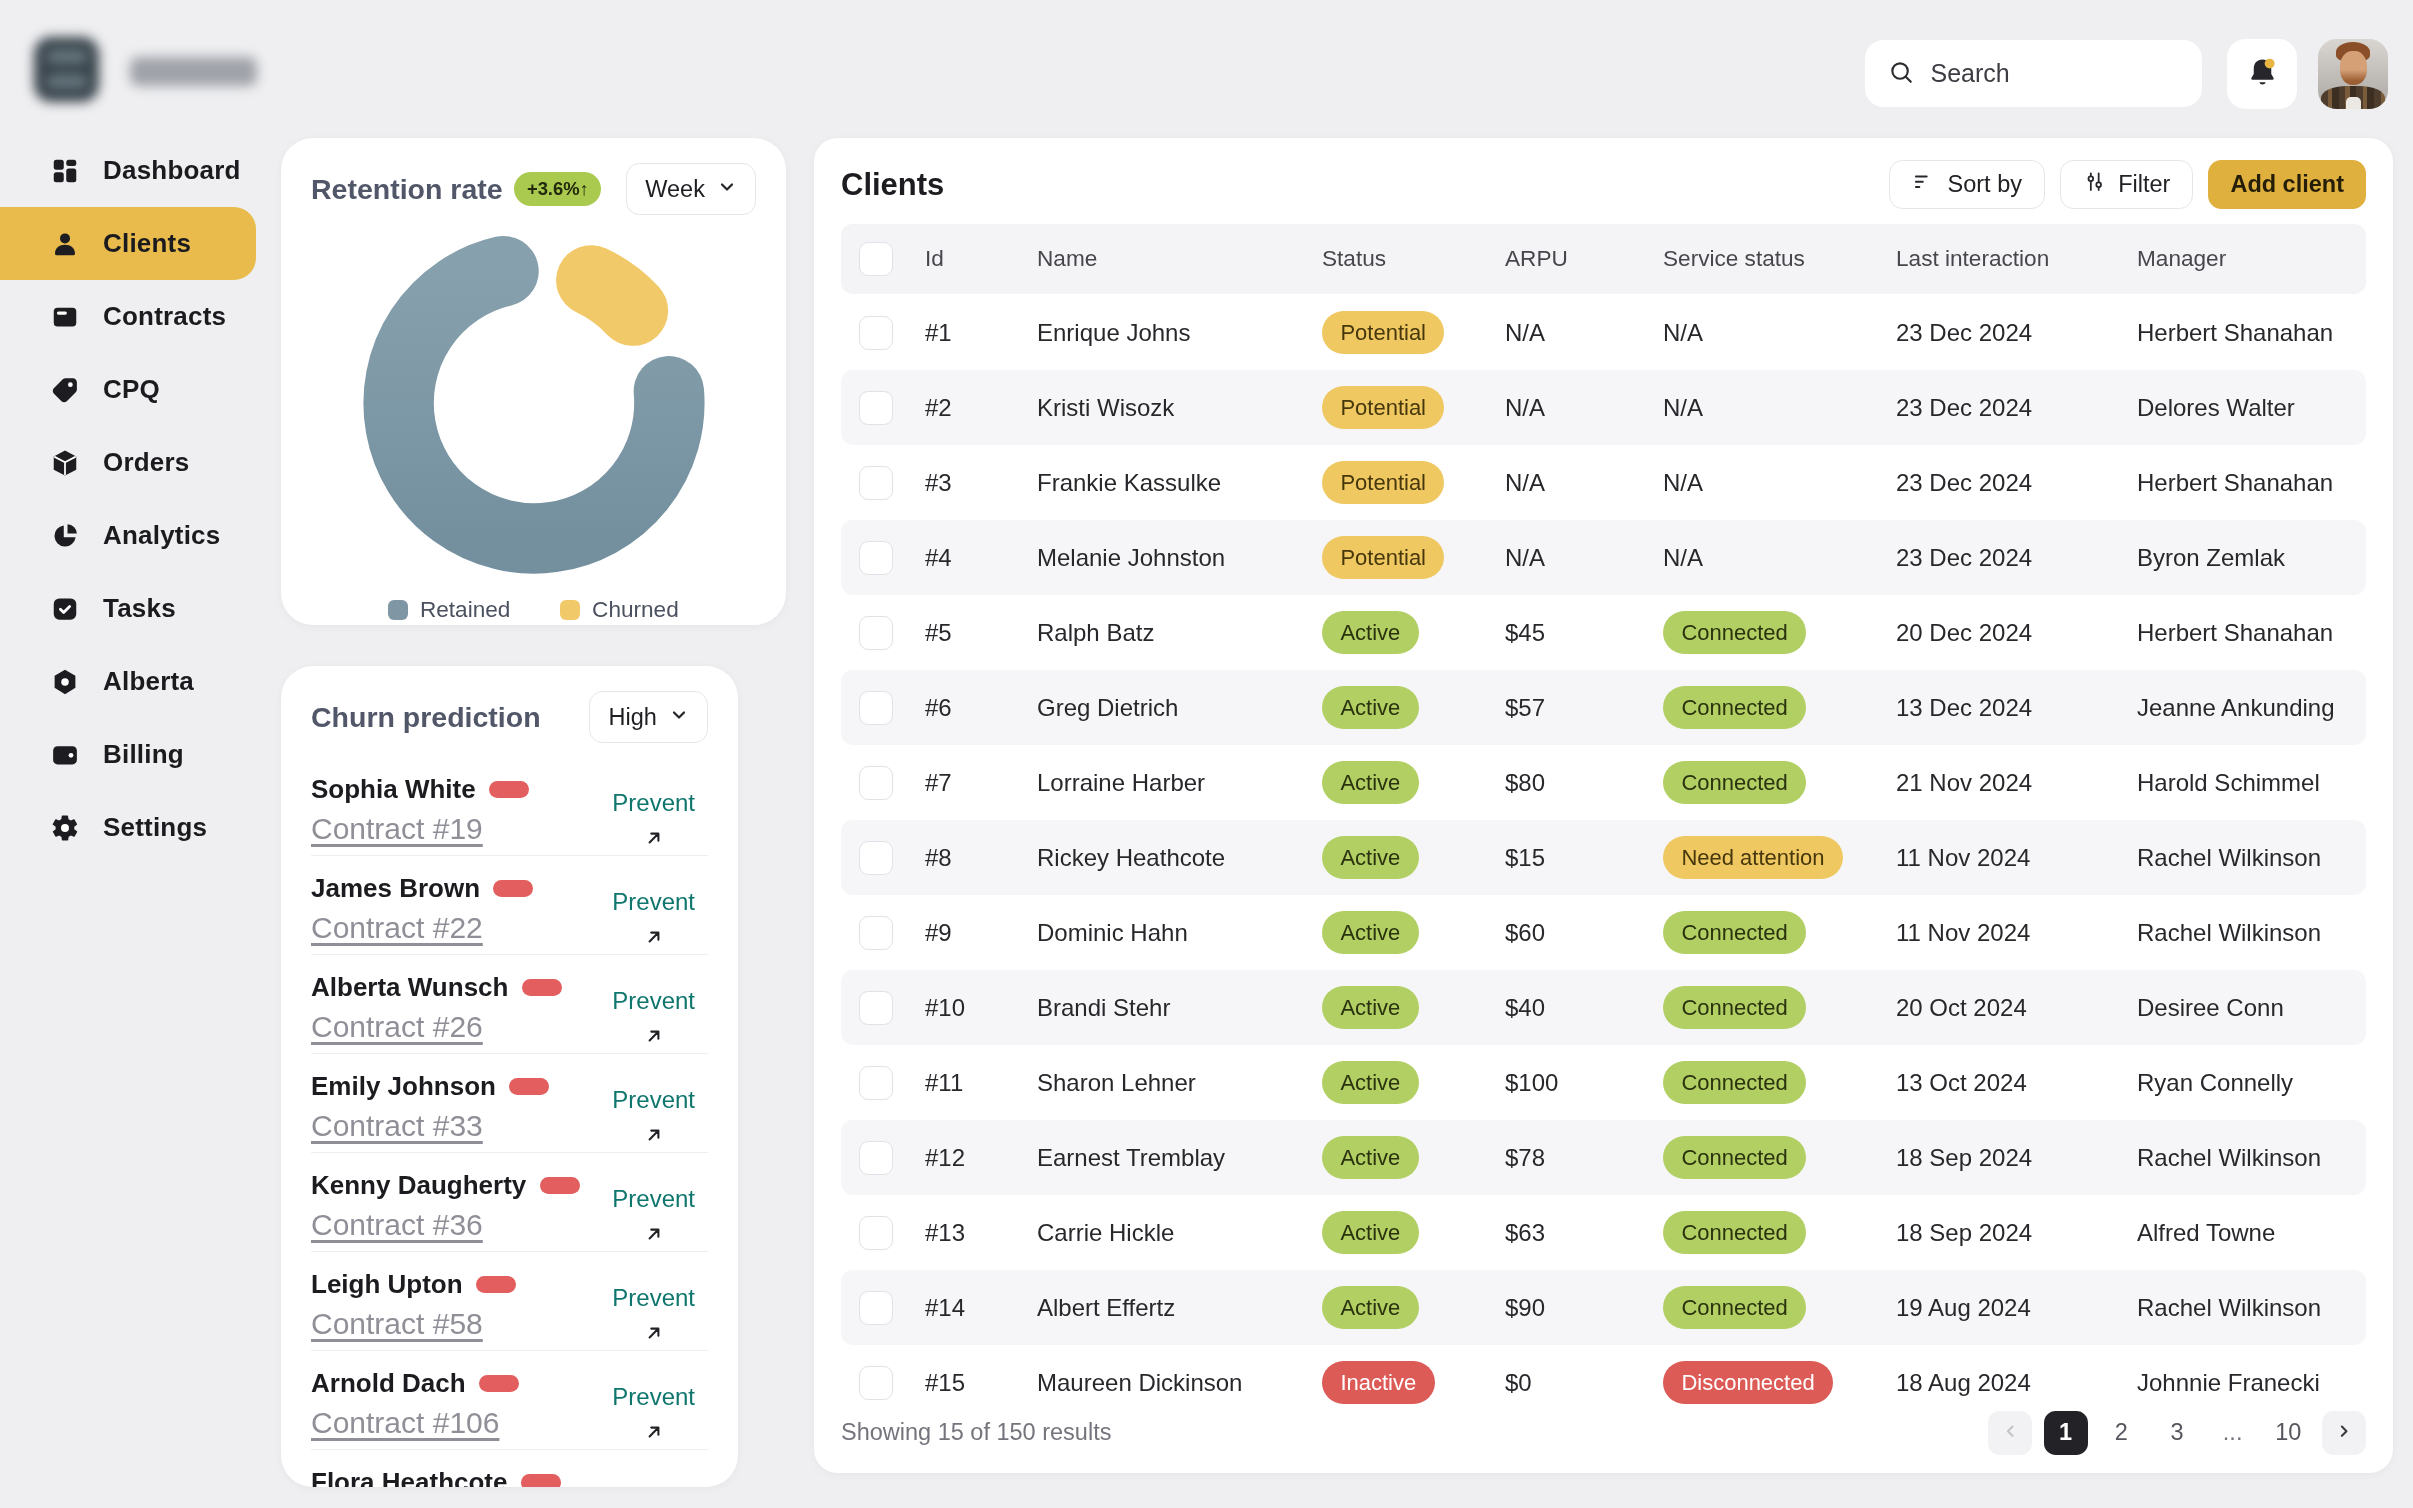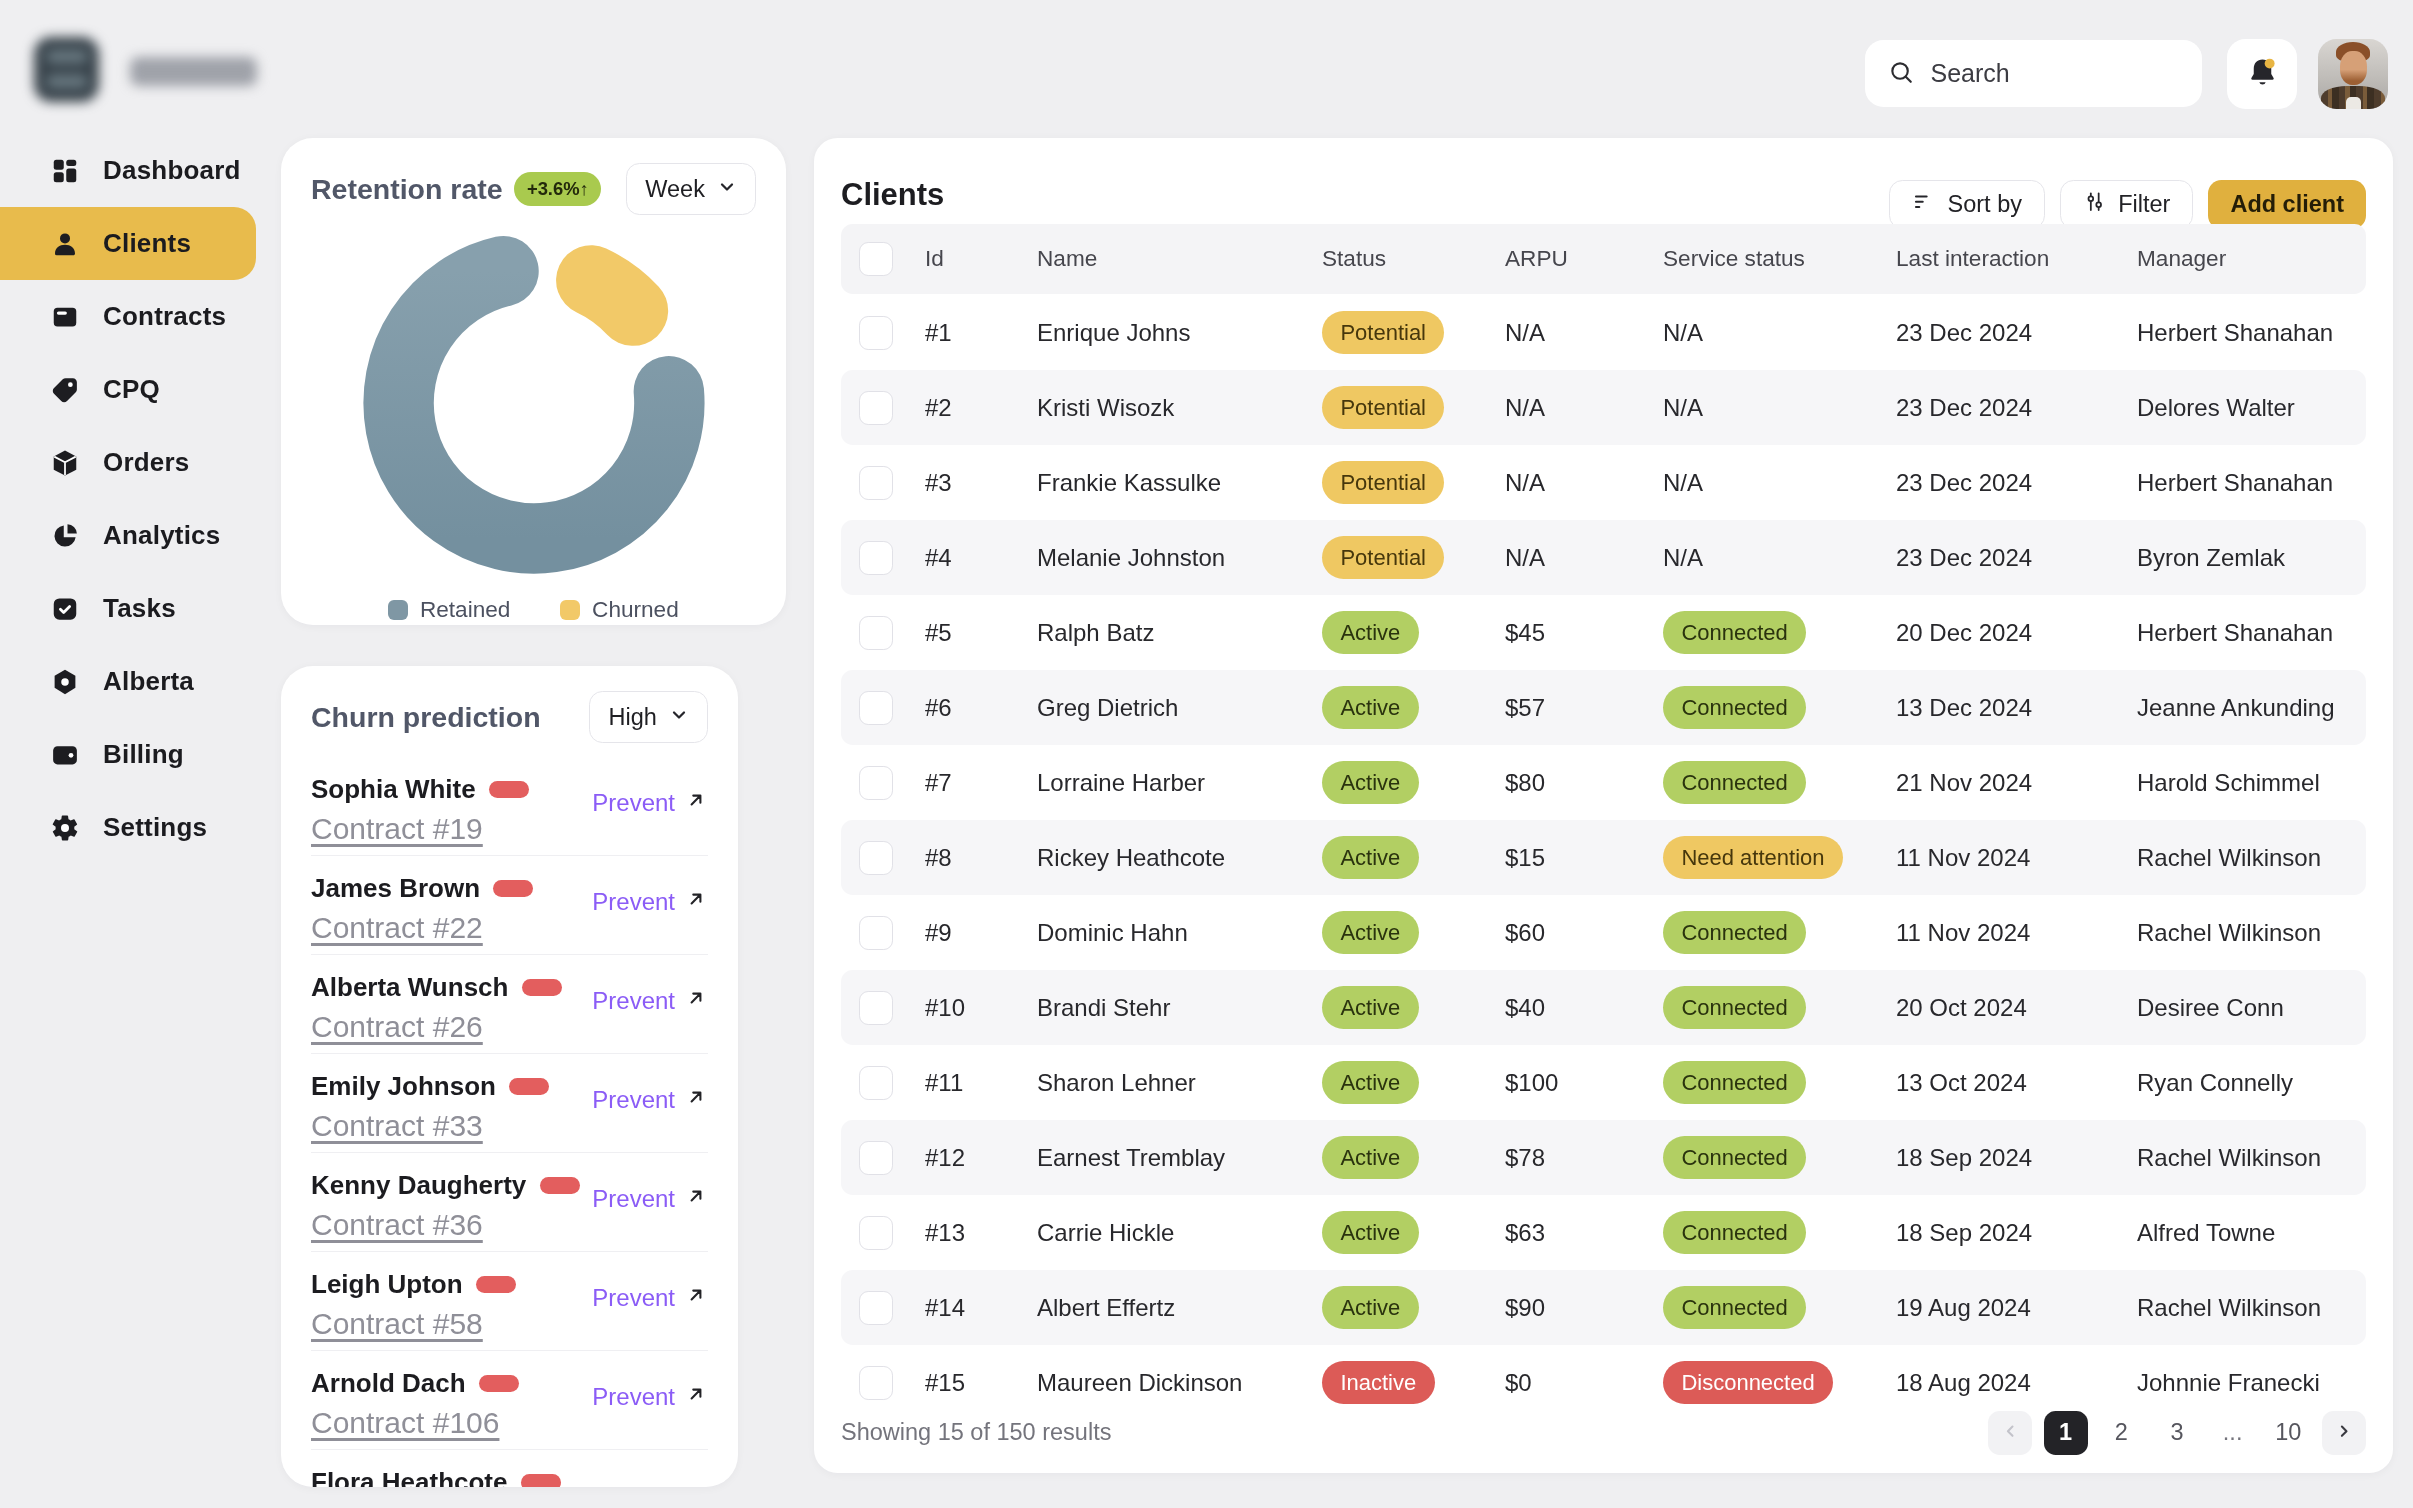--- a/index.html
+++ b/index.html
@@ -49,29 +49,29 @@
   .sw-retained{background:#7f97a4;}
   .sw-churned{background:#f2c968;}
 
   
   .churn-list{margin-top:13.4px;}
   .churn-item{position:relative;height:99px;border-bottom:1.7px solid #efeff2;}
   .churn-item:last-child{border-bottom:none;}
   .churn-name{position:absolute;left:0;top:17px;font-size:26px;font-weight:700;color:#1c1c20;display:flex;align-items:center;gap:13.4px;}
   .risk-pill{width:40px;height:17px;border-radius:8.4px;background:#e35e5e;display:inline-block;}
   .churn-contract{position:absolute;left:0;top:55px;font-size:30px;color:#8f8f98;text-decoration:underline;text-underline-offset:5px;cursor:pointer;}
-  .prevent{position:absolute;right:1px;top:32px;font-size:24px;color:#8b5cf6;display:flex;gap:10px;align-items:center;cursor:pointer;}
+  .prevent{position:absolute;right:13px;top:32px;font-size:24px;color:#0f766e;display:flex;gap:10px;align-items:center;cursor:pointer;flex-direction:column;}
   .prevent svg{width:22px;height:22px;}
 
   
   .panel{position:absolute;left:814px;top:138px;width:1579px;height:1335px;background:#fff;border-radius:23.5px;box-shadow:0 1.7px 8.4px rgba(30,30,40,.04);}
   .panel-head{position:absolute;left:27px;right:27px;top:22px;display:flex;align-items:center;justify-content:space-between;}
   .panel-title{font-size:31px;font-weight:700;color:#1d1d21;}
   .panel-actions{display:flex;gap:15px;align-items:center;}
-  .btn{display:flex;align-items:center;gap:11.7px;border-radius:13.4px;font-size:23.5px;padding:0 22px;height:49px;cursor:pointer;font-family:inherit;margin-top:20px;}
+  .btn{display:flex;align-items:center;gap:11.7px;border-radius:13.4px;font-size:23.5px;padding:0 22px;height:49px;cursor:pointer;font-family:inherit;}
   .btn svg{width:23.5px;height:23.5px;}
   .btn.ghost{background:#fff;border:1.7px solid #e5e5ea;color:#222226;}
   .btn.gold{background:#e0b03e;border:none;color:#241d07;font-weight:700;}
 
   .thead{position:absolute;left:27px;right:27px;top:86px;height:70px;background:#f4f4f6;border-radius:11.7px;}
   .tbody{position:absolute;left:27px;right:27px;top:157px;}
   .trow{display:grid;grid-template-columns:84px 112px 285px 183px 158px 233px 241px 1fr;align-items:center;height:70px;}
   .tbody .trow{height:75px;border-radius:11.7px;}
   .tbody .trow.alt{background:#f6f6f8;}
   .th{font-size:22.6px;color:#46464d;}

